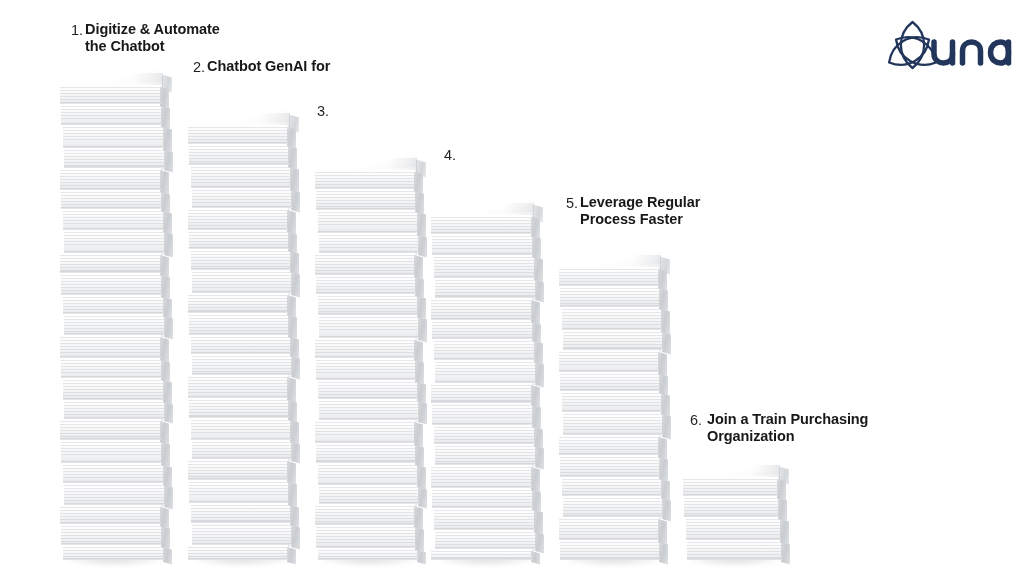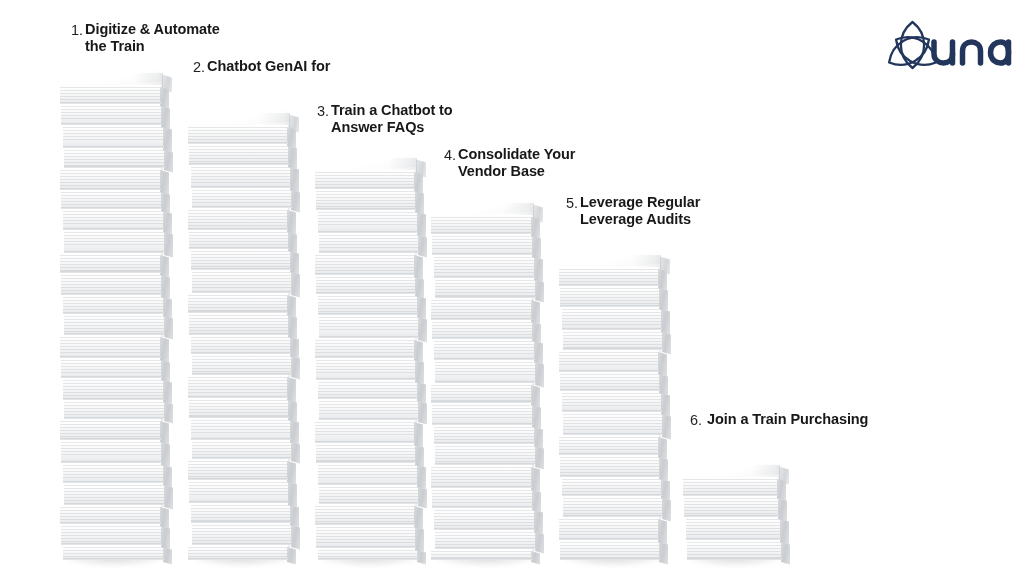--- a/index.html
+++ b/index.html
@@ -731,55 +731,48 @@
         </div>
       </div>
     <div class="sideshade"></div>
     <div class="shadow"></div>
   </div>
 
   <div class="label" style="left:71px; top:21px;">
     <span class="num">1.</span>
     <span class="txt">
       <span>Digitize &amp; Automate</span>
-      <span class="l2">the Train</span>
+      <span class="l2">the Chatbot</span>
     </span>
   </div>
 
   <div class="label" style="left:193px; top:58px;">
     <span class="num">2.</span>
     <span class="txt">
       <span>Chatbot GenAI for</span>
     </span>
   </div>
 
   <div class="label" style="left:317px; top:102px;">
     <span class="num">3.</span>
-    <span class="txt">
-      <span>Train a Chatbot to</span>
-      <span class="l2">Answer FAQs</span>
-    </span>
   </div>
 
   <div class="label" style="left:444px; top:146px;">
     <span class="num">4.</span>
-    <span class="txt">
-      <span>Consolidate Your</span>
-      <span class="l2">Vendor Base</span>
-    </span>
   </div>
 
   <div class="label" style="left:566px; top:194px;">
     <span class="num">5.</span>
     <span class="txt">
       <span>Leverage Regular</span>
-      <span class="l2">Leverage Audits</span>
+      <span class="l2">Process Faster</span>
     </span>
   </div>
 
   <div class="label" style="left:690px; top:411px;">
     <span class="num" style="margin-right:5px;">6.</span>
     <span class="txt">
       <span>Join a Train Purchasing</span>
+      <span class="l2">Organization</span>
     </span>
   </div>
 
 </div>
 
 </body></html>

